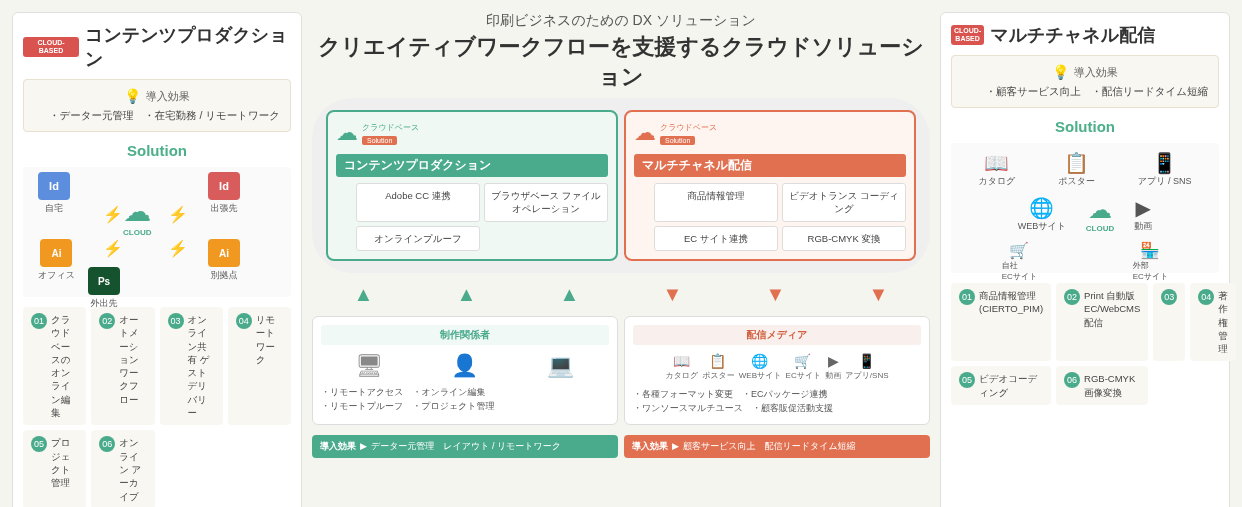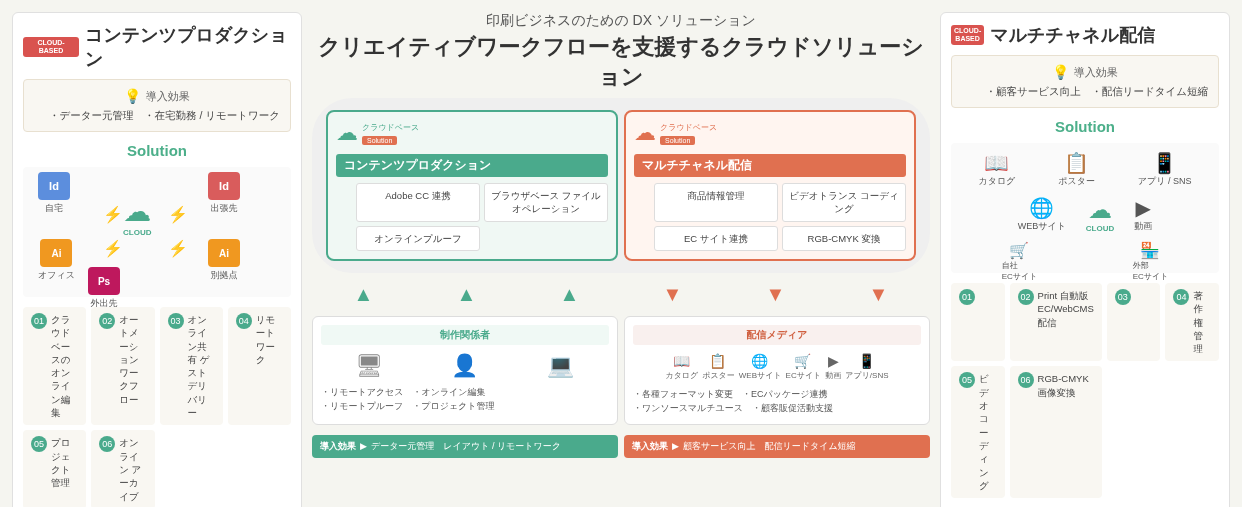--- a/index.html
+++ b/index.html
@@ -119,21 +119,21 @@
       align-items: center;
       justify-content: center;
       border-radius: 4px;
       font-size: 14px;
       margin-bottom: 2px;
     }
 
     .icon-id { background: #5c8edd; color: white; font-weight: bold; font-size: 11px; }
     .icon-id2 { background: #d95c5c; color: white; font-weight: bold; font-size: 11px; }
     .icon-ai { background: #f09820; color: white; font-weight: bold; font-size: 10px; }
-    .icon-ps { background: #be185d; color: white; font-weight: bold; font-size: 10px; }
+    .icon-ps { background: #14532d; color: white; font-weight: bold; font-size: 10px; }
 
     .lightning {
       position: absolute;
       color: #ffd700;
       font-size: 16px;
     }
 
     .features-grid {
       display: grid;
       grid-template-columns: 1fr 1fr 1fr 1fr;
@@ -632,20 +632,22 @@
               <span style="font-size:8px;">外部<br>ECサイト</span>
             </div>
           </div>
         </div>
       </div>
     </div>
 
     <div class="features-grid">
       <div class="feature-item">
         <div class="feature-num">01</div>
+        <div class="feature-text">商品情報管理
+(CIERTO_PIM)</div>
       </div>
       <div class="feature-item">
         <div class="feature-num">02</div>
         <div class="feature-text">Print 自動版
 EC/WebCMS 配信</div>
       </div>
       <div class="feature-item">
         <div class="feature-num">03</div>
       </div>
       <div class="feature-item">

